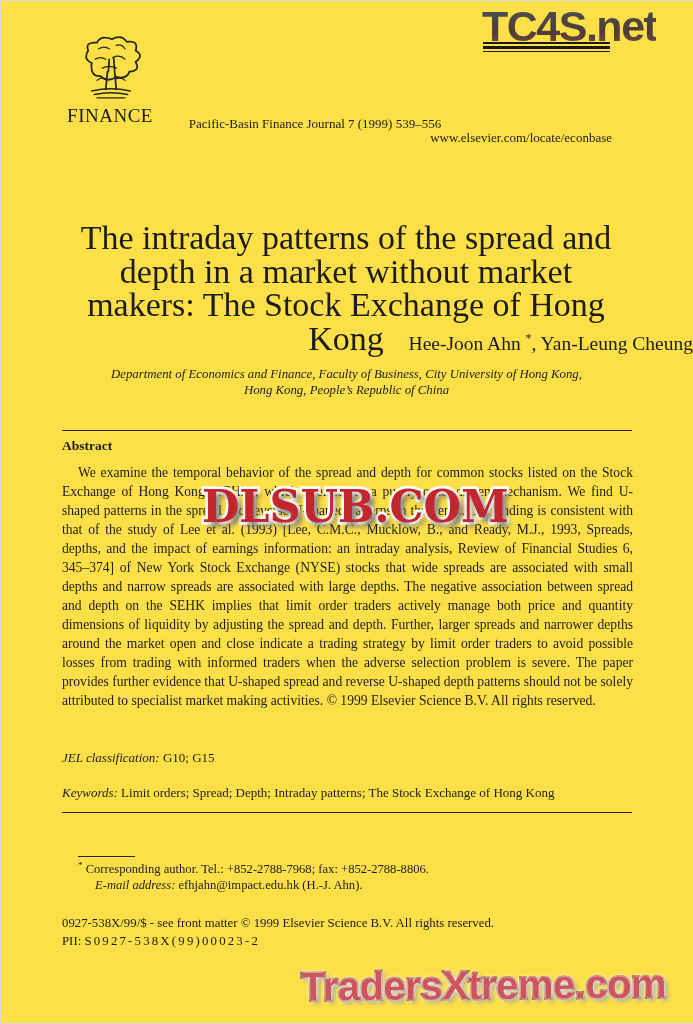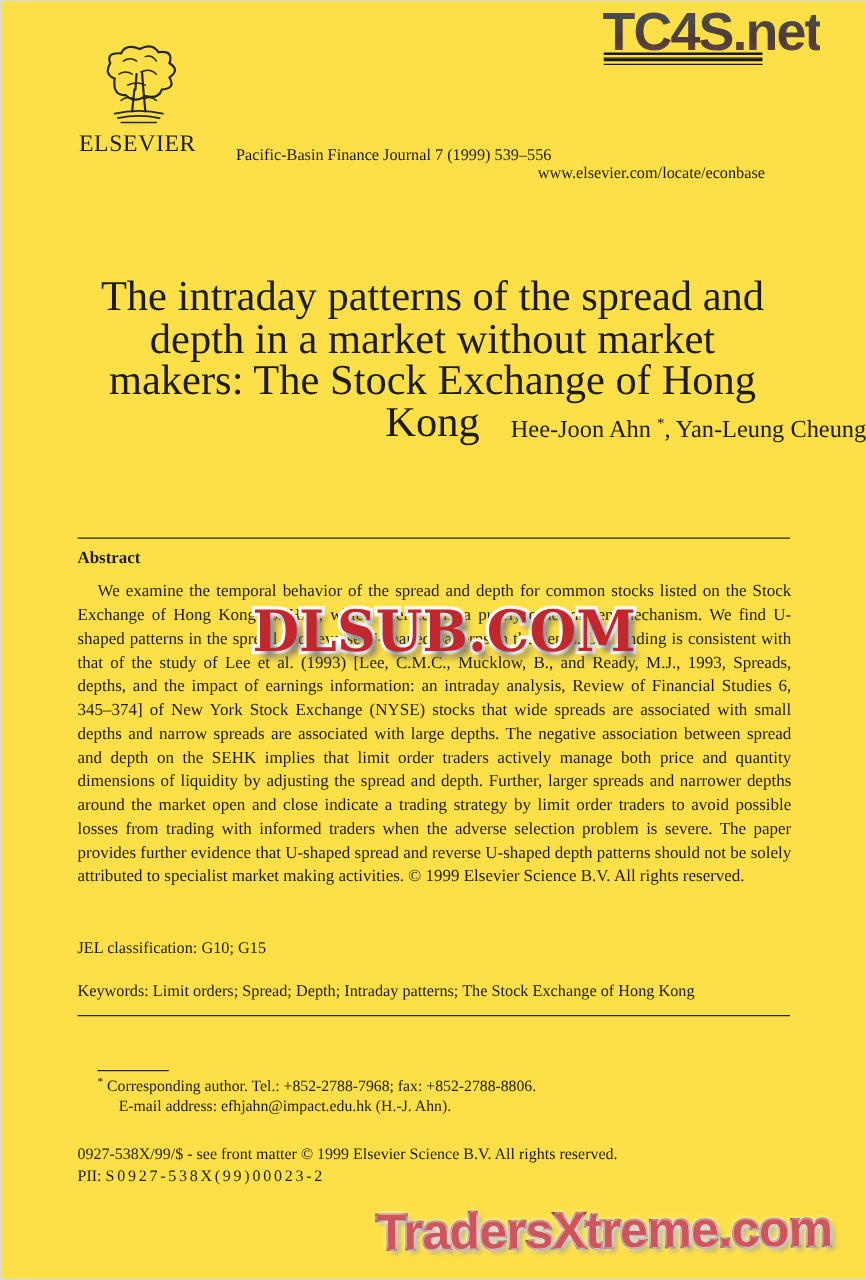--- a/index.html
+++ b/index.html
@@ -80,21 +80,21 @@
   
   .abstract-heading {
     position:absolute; left:62px; top:438px; font-weight:bold; font-size:13.5px;
   }
   .abstract-body {
     position:absolute; left:62px; top:463px; width:571px;
     font-size:13.6px; line-height:19px; text-align:justify; text-indent:16px;
   }
   .jel { position:absolute; left:62px; top:750px; font-size:13px; }
   .keywords { position:absolute; left:62px; top:785px; font-size:13px; }
-  .ital { }
+  .ital { font-style:italic; }
   
   .footnote-1 { position:absolute; left:78px; top:860px; font-size:12.6px; }
   .footnote-1 sup { font-size:9px; }
   .footnote-2 { position:absolute; left:95px; top:878px; font-size:12.6px; }
   .imprint-1 { position:absolute; left:62px; top:916px; font-size:12.8px; }
   .imprint-2 { position:absolute; left:62px; top:934px; font-size:12.8px; }
   .pii-value { letter-spacing:2.2px; }
 </style>
 </head>
 <body>
@@ -106,36 +106,37 @@
   <svg class="logo-svg" width="82" height="72" viewBox="0 0 92 82">
     <g fill="none" stroke="#262626" stroke-width="2" stroke-linecap="round">
       <path d="M24,34 Q14,30 20,20 Q16,10 30,11 Q34,2 47,7 Q58,1 64,10 Q78,8 74,20 Q84,26 74,33 Q80,43 67,44 Q64,53 52,50 Q42,57 34,49 Q22,50 24,34 Z"></path>
       <path d="M32,18 Q38,14 44,18 M52,14 Q58,12 62,18 M28,30 Q34,26 40,30 M48,28 Q56,24 62,30 M36,40 Q44,36 52,40" stroke-width="1.4"></path>
       <path d="M42,44 L40,64 M50,42 L52,64 M44,30 L43,44 M49,28 L50,42"></path>
       <path d="M40,52 Q34,50 30,54 M52,52 Q58,50 62,54" stroke-width="1.4"></path>
       <path d="M24,66 Q46,61 68,66 M27,70 Q46,66 65,70" stroke-width="1.6"></path>
       <path d="M30,74 H62" stroke-width="1.4"></path>
     </g>
   </svg>
-  <div class="publisher">ELSEVIER</div>
+  <div class="publisher">FINANCE</div>
 
   <div class="journal-line">Pacific-Basin Finance Journal 7 (1999) 539–556</div>
 
   <div class="masthead">
     <div class="double-rule"></div>
     <div class="double-rule"></div>
   </div>
   <div class="website">www.elsevier.com/locate/econbase</div>
 
   <h1 class="title">The intraday patterns of the spread and depth in a market without market makers: The Stock Exchange of Hong Kong</h1>
 
   <div class="authors">
     <span>Hee-Joon Ahn </span><sup>*</sup><span>, Yan-Leung Cheung</span>
   </div>
 
+  <div class="affiliation">Department of Economics and Finance, Faculty of Business, City University of Hong Kong, Hong Kong, People’s Republic of China</div>
 
   <div class="rule rule-1"></div>
   <div class="abstract-heading">Abstract</div>
   <div class="abstract-body">We examine the temporal behavior of the spread and depth for common stocks listed on the Stock Exchange of Hong Kong (SEHK), which operates in a purely order-driven mechanism. We find U-shaped patterns in the spread and reverse U-shaped patterns in the depth. Our finding is consistent with that of the study of Lee et al. (1993) [Lee, C.M.C., Mucklow, B., and Ready, M.J., 1993, Spreads, depths, and the impact of earnings information: an intraday analysis, Review of Financial Studies 6, 345–374] of New York Stock Exchange (NYSE) stocks that wide spreads are associated with small depths and narrow spreads are associated with large depths. The negative association between spread and depth on the SEHK implies that limit order traders actively manage both price and quantity dimensions of liquidity by adjusting the spread and depth. Further, larger spreads and narrower depths around the market open and close indicate a trading strategy by limit order traders to avoid possible losses from trading with informed traders when the adverse selection problem is severe. The paper provides further evidence that U-shaped spread and reverse U-shaped depth patterns should not be solely attributed to specialist market making activities. © 1999 Elsevier Science B.V. All rights reserved.</div>
 
   <div class="wm-mid">DLSUB.COM</div>
 
   <div class="jel">
     <span class="ital">JEL classification:</span><span> G10; G15</span>
   </div>

